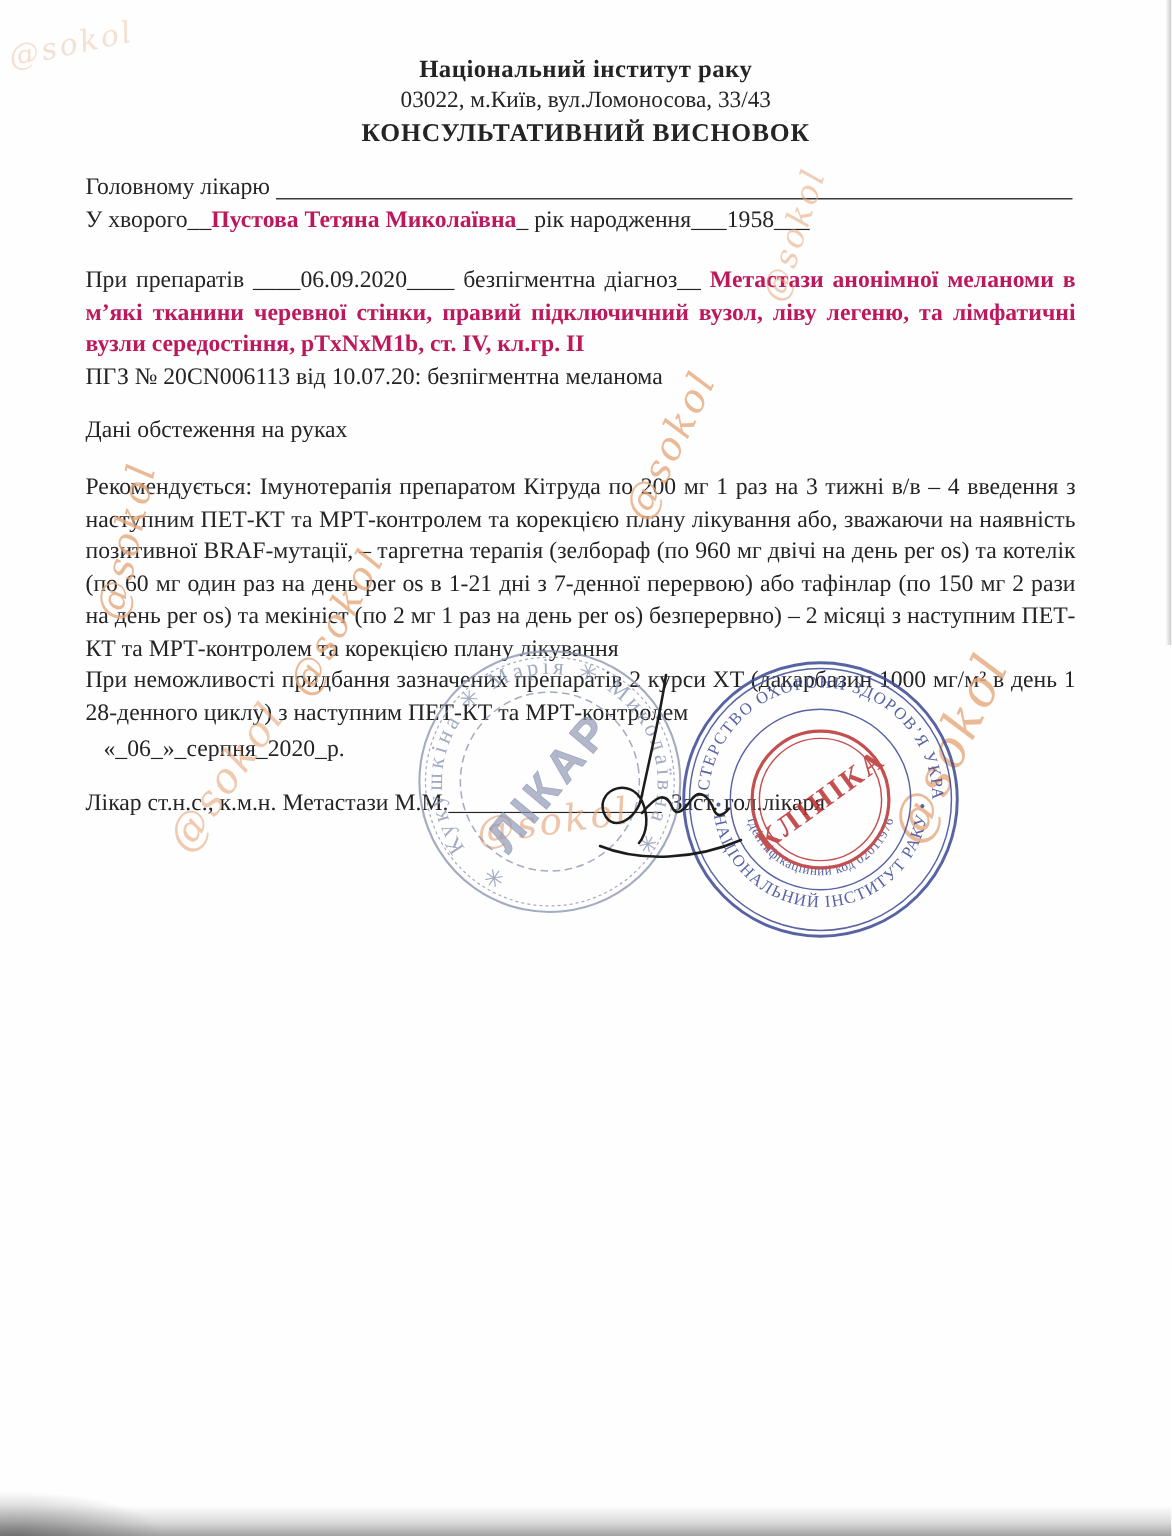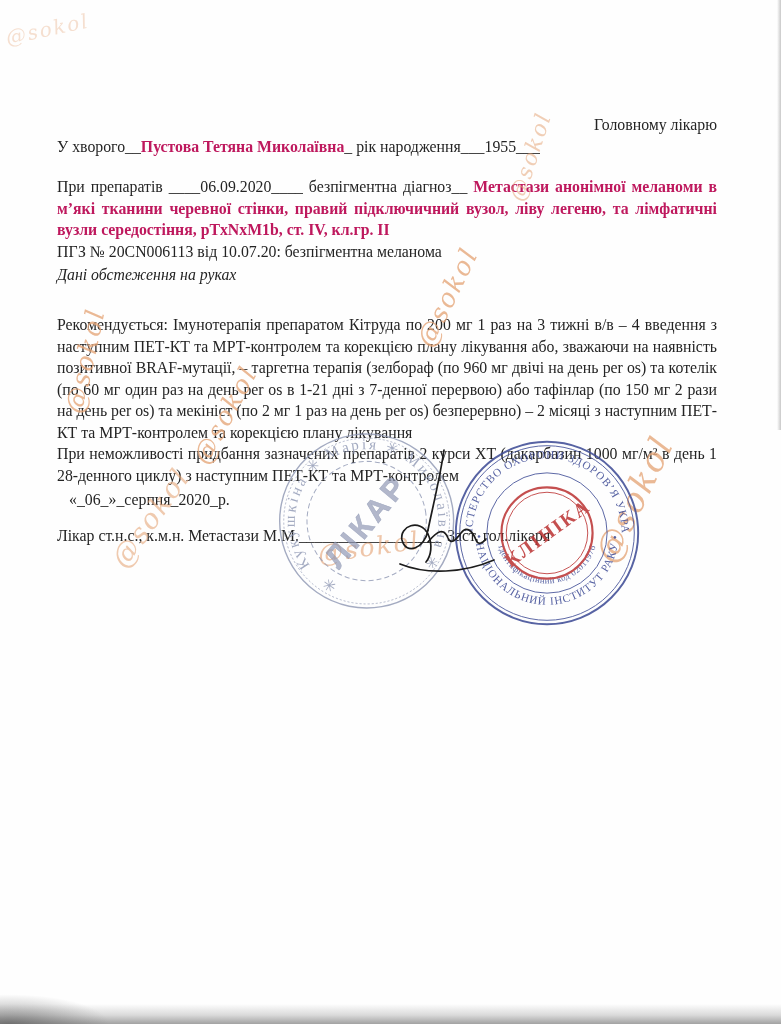--- a/index.html
+++ b/index.html
@@ -38,36 +38,41 @@
   .scan-corner{position:absolute;left:0;bottom:0;width:110px;height:30px;z-index:11;
       background:radial-gradient(ellipse at 8% 100%,rgba(70,70,70,.55),rgba(70,70,70,0) 70%);}
   .scan-right{position:absolute;right:0;top:0;width:4px;height:430px;z-index:10;
       background:linear-gradient(90deg,rgba(0,0,0,0),rgba(135,135,135,.45));}
 </style>
 </head>
 <body>
 
 <div class="page">
 
+  <div class="header">
+    <div class="institute">Національний інститут раку</div>
+    <div class="address">03022, м.Київ, вул.Ломоносова, 33/43</div>
+    <div class="doctitle">КОНСУЛЬТАТИВНИЙ ВИСНОВОК</div>
+  </div>
 
-  <div class="tline flexline" style="top:114px;flex-direction:column;">
+  <div class="tline flexline" style="top:114px;">
     <span>Головному лікарю</span>
     <span class="fill-line"></span>
   </div>
 
   <div class="tline" style="top:136px;">
-    <span>У хворого__</span><span class="b">Пустова Тетяна Миколаївна</span><span>_ рік народження___</span><span>1955</span><span>___</span>
+    <span>У хворого__</span><span class="b">Пустова Тетяна Миколаївна</span><span>_ рік народження___</span><span>1958</span><span>___</span>
   </div>
 
   <div class="tline" style="top:176px;">
     <p class="jtext"><span>При препаратів ____</span><span>06.09.2020</span><span>____ безпігментна діагноз__ </span><span class="b">Метастази анонімної меланоми в м’які тканини черевної стінки, правий підключичний вузол, ліву легеню, та лімфатичні вузли середостіння, pTxNxM1b, ст. IV, кл.гр. II</span></p>
     <p>ПГЗ № 20CN006113 від 10.07.20: безпігментна меланома</p>
   </div>
 
-  <div class="tline" style="top:264px;font-style:italic;">Дані обстеження на руках</div>
+  <div class="tline" style="top:276px;">Дані обстеження на руках</div>
 
   <div class="tline" style="top:294px;margin-top:20px;">
     <p class="jtext">Рекомендується: Імунотерапія препаратом Кітруда по 200 мг 1 раз на 3 тижні в/в – 4 введення з наступним ПЕТ-КТ та МРТ-контролем та корекцією плану лікування або, зважаючи на наявність позитивної BRAF-мутації, – таргетна терапія (зелбораф (по 960 мг двічі на день per os) та котелік (по 60 мг один раз на день per os в 1-21 дні з 7-денної перервою) або тафінлар (по 150 мг 2 рази на день per os) та мекініст (по 2 мг 1 раз на день per os) безперервно) – 2 місяці з наступним ПЕТ-КТ та МРТ-контролем та корекцією плану лікування</p>
     <p class="jtext">При неможливості придбання зазначених препаратів 2 курси ХТ (дакарбазин 1000 мг/м² в день 1 28-денного циклу) з наступним ПЕТ-КТ та МРТ-контролем</p>
   </div>
 
   <div class="tline" style="top:489px;margin-left:12px;">«_06_»_серпня_2020_р.</div>
 
   <div class="tline" style="top:525px;z-index:2;">
     <span>Лікар  ст.н.с., к.м.н. Метастази М.М.</span><span>__________________</span><span style="margin-left:6px;">Заст. гол.лікаря</span>

